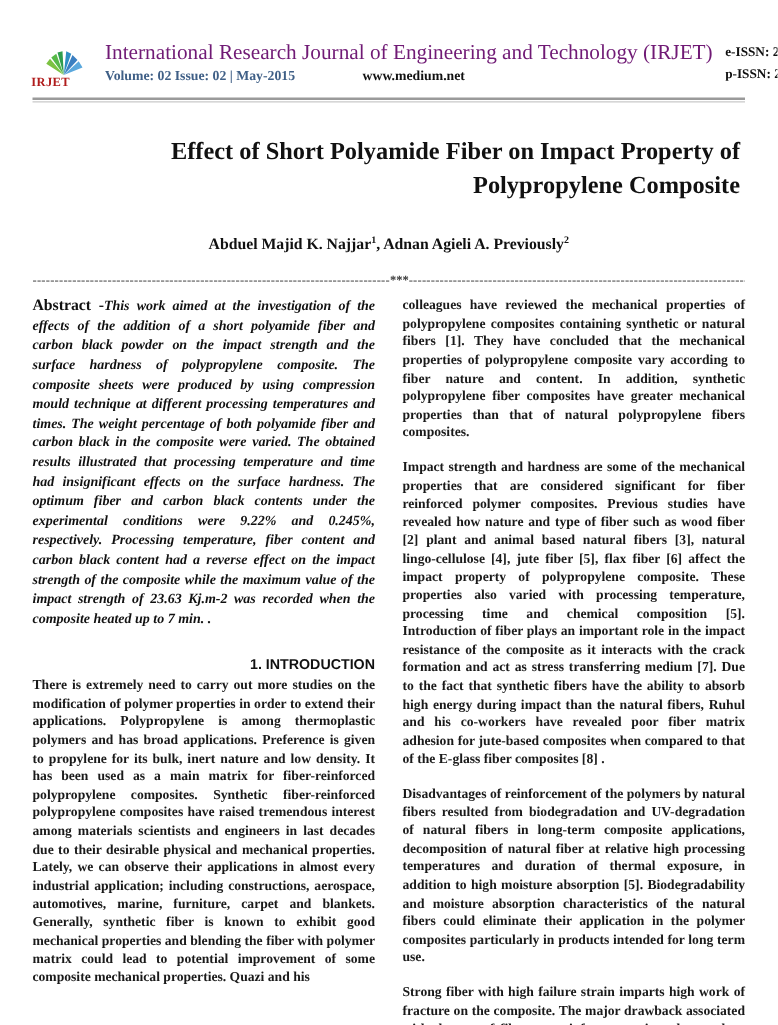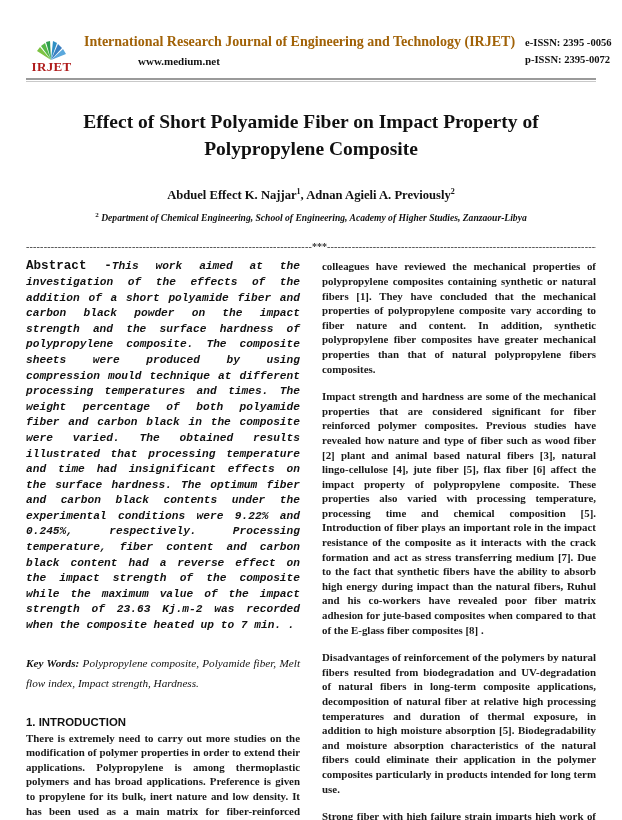--- a/index.html
+++ b/index.html
@@ -35,38 +35,37 @@
     padding-top: 1px;
   }
   .logo-mark {
     width: 50px;
     height: 28px;
     display: block;
   }
   .logo-word {
     font-family: "Liberation Serif", serif;
     font-weight: bold;
-    font-size: 13px;
+    font-size: 10px;
     letter-spacing: 0.3px;
     color: #b01c1c;
-    text-align: center;
     line-height: 13px;
     margin-top: -1px;
     margin-left: -1px;
   }
   .mast-center {
     flex: 1 1 auto;
     padding-left: 6px;
   }
   .journal-title {
     font-family: "Liberation Serif", "DejaVu Serif", serif;
-    font-weight: bold;
-    font-size: 14px;
+    font-weight: normal;
+    font-size: 17px;
     line-height: 19px;
-    color: #a16207;
+    color: #701a75;
     white-space: nowrap;
   }
   .volume-row {
     display: flex;
     align-items: baseline;
     margin-top: 3px;
   }
   .volume-text {
     font-family: "Liberation Serif", serif;
     font-weight: bold;
@@ -104,21 +103,21 @@
     border-bottom: 1px solid #c9c9c9;
     height: 1px;
   }
 
   
   .paper-title {
     font-family: "Liberation Serif", "DejaVu Serif", serif;
     font-weight: bold;
     font-size: 19.5px;
     line-height: 27px;
-    text-align: center;
+    text-align: right;
     margin: 26px 4px 0 4px;
     color: #111;
   }
 
   .authors {
     font-family: "Liberation Serif", serif;
     font-weight: bold;
     font-size: 12.6px;
     text-align: center;
     margin-top: 25px;
@@ -174,21 +173,21 @@
     line-height: 14.6px;
     text-align: justify;
     margin: 0 0 13px 0;
     color: #1a1a1a;
     hyphens: none;
     font-weight: bold;
   }
   p.body.tight { margin-bottom: 0; }
 
   .abstract {
-    font-family: Liberation Mono, monospace;
+    font-family: Liberation Serif, serif;
     font-style: italic;
     font-weight: bold;
     font-size: 11.2px;
     line-height: 15.6px;
     text-align: justify;
     margin: 0;
     color: #111;
   }
   .abstract .lead {
     font-style: normal;
@@ -210,20 +209,21 @@
     font-style: italic;
   }
 
   .sec-head {
     font-family: "Liberation Sans", "DejaVu Sans", sans-serif;
     font-weight: bold;
     font-size: 11.4px;
     line-height: 15px;
     margin: 22px 0 1px 0;
     color: #111;
+    text-align: right;
   }
 </style>
 </head>
 <body>
 
 <div class="page">
 
   <div class="masthead">
 
     <div class="logo-block">
@@ -236,46 +236,45 @@
           <path d="M0 0 L7 -16 L11 -12 L0 0 Z" fill="#3a7fc1"></path>
           <path d="M0 0 L12 -11 L15 -6 L0 0 Z" fill="#5aa8dd"></path>
         </g>
       </svg>
       <div class="logo-word">IRJET</div>
     </div>
 
     <div class="mast-center">
       <div class="journal-title">International Research Journal of Engineering and Technology (IRJET)</div>
       <div class="volume-row">
+        <div class="volume-text">Volume: 02 Issue: 02 | May-2015</div>
         <div class="site-text">www.medium.net</div>
       </div>
     </div>
 
     <div class="mast-right">
       <div class="issn">e-ISSN: 2395 -0056</div>
       <div class="issn">p-ISSN: 2395-0072</div>
     </div>
   </div>
   <div class="mast-rule"></div>
 
   <h1 class="paper-title">Effect of Short Polyamide Fiber on Impact Property of Polypropylene Composite</h1>
 
-  <div class="authors"><span>Abduel Effect K. Najjar</span><sup>1</sup><span>, Adnan Agieli A. Previously</span><sup>2</sup></div>
-
-
-  <div class="affil second"><sup>2</sup><span> Department of Chemical Engineering, School of Engineering, Academy of Higher Studies, Zanzaour-Libya</span></div>
+  <div class="authors"><span>Abduel Majid K. Najjar</span><sup>1</sup><span>, Adnan Agieli A. Previously</span><sup>2</sup></div>
+
+
 
   <div class="sep"><span>---------------------------------------------------------------------------------</span><span class="stars">***</span><span>--------------------------------------------------------------------------------</span></div>
 
   <div class="cols">
 
     <div class="col">
       <p class="abstract"><span class="lead">Abstract</span><span class="lead"> -</span><span>This work aimed at the investigation of the effects of the addition of a short polyamide fiber and carbon black powder on the impact strength and the surface hardness of polypropylene composite. The composite sheets were produced by using compression mould technique at different processing temperatures and times. The weight percentage of both polyamide fiber and carbon black in the composite were varied. The obtained results illustrated that processing temperature and time had insignificant effects on the surface hardness. The optimum fiber and carbon black contents under the experimental conditions were 9.22% and 0.245%, respectively. Processing temperature, fiber content and carbon black content had a reverse effect on the impact strength of the composite while the maximum value of the impact strength of 23.63 Kj.m-2 was recorded when the composite heated up to 7 min.   .</span></p>
 
-      <p class="keywords"><span class="kw-label">Key Words:</span><span> Polypropylene composite, Polyamide fiber, Melt flow index, Impact strength, Hardness.</span></p>
 
       <h2 class="sec-head">1. INTRODUCTION</h2>
 
       <p class="body tight">There is extremely need to carry out more studies on the modification of polymer properties in order to extend their applications. Polypropylene is among thermoplastic polymers and has broad applications. Preference is given to propylene for its bulk, inert nature and low density. It has been used as a main matrix for fiber-reinforced polypropylene composites. Synthetic fiber-reinforced polypropylene composites have raised tremendous interest among materials scientists and engineers in last decades due to their desirable physical and mechanical properties. Lately, we can observe their applications in almost every industrial application; including constructions, aerospace, automotives, marine, furniture, carpet and blankets. Generally, synthetic fiber is known to exhibit good mechanical properties and blending the fiber with polymer matrix could lead to potential improvement of some composite mechanical properties. Quazi and his</p>
     </div>
 
     <div class="col">
       <p class="body">colleagues have reviewed the mechanical properties of polypropylene composites containing synthetic or natural fibers [1]. They have concluded that the mechanical properties of polypropylene composite vary according to fiber nature and content. In addition, synthetic polypropylene fiber composites have greater mechanical properties than that of natural polypropylene fibers composites.</p>
       <p class="body">Impact strength and hardness are some of the mechanical properties that are considered significant for fiber reinforced polymer composites. Previous studies have revealed how nature and type of fiber such as wood fiber [2] plant and animal based natural fibers [3], natural lingo-cellulose [4], jute fiber [5], flax fiber [6] affect the impact property of polypropylene composite. These properties also varied with processing temperature, processing time and chemical composition [5]. Introduction of fiber plays an important role in the impact resistance of the composite as it interacts with the crack formation and act as stress transferring medium [7]. Due to the fact that synthetic fibers have the ability to absorb high energy during impact than the natural fibers, Ruhul and his co-workers have revealed poor fiber matrix adhesion for jute-based composites when compared to that of the E-glass fiber composites [8] .</p>
       <p class="body">Disadvantages of reinforcement of the polymers by natural fibers resulted from biodegradation and UV-degradation of natural fibers in long-term composite applications, decomposition of natural fiber at relative high processing temperatures and duration of thermal exposure, in addition to high moisture absorption [5]. Biodegradability and moisture absorption characteristics of the natural fibers could eliminate their application in the polymer composites particularly in products intended for long term use.</p>

